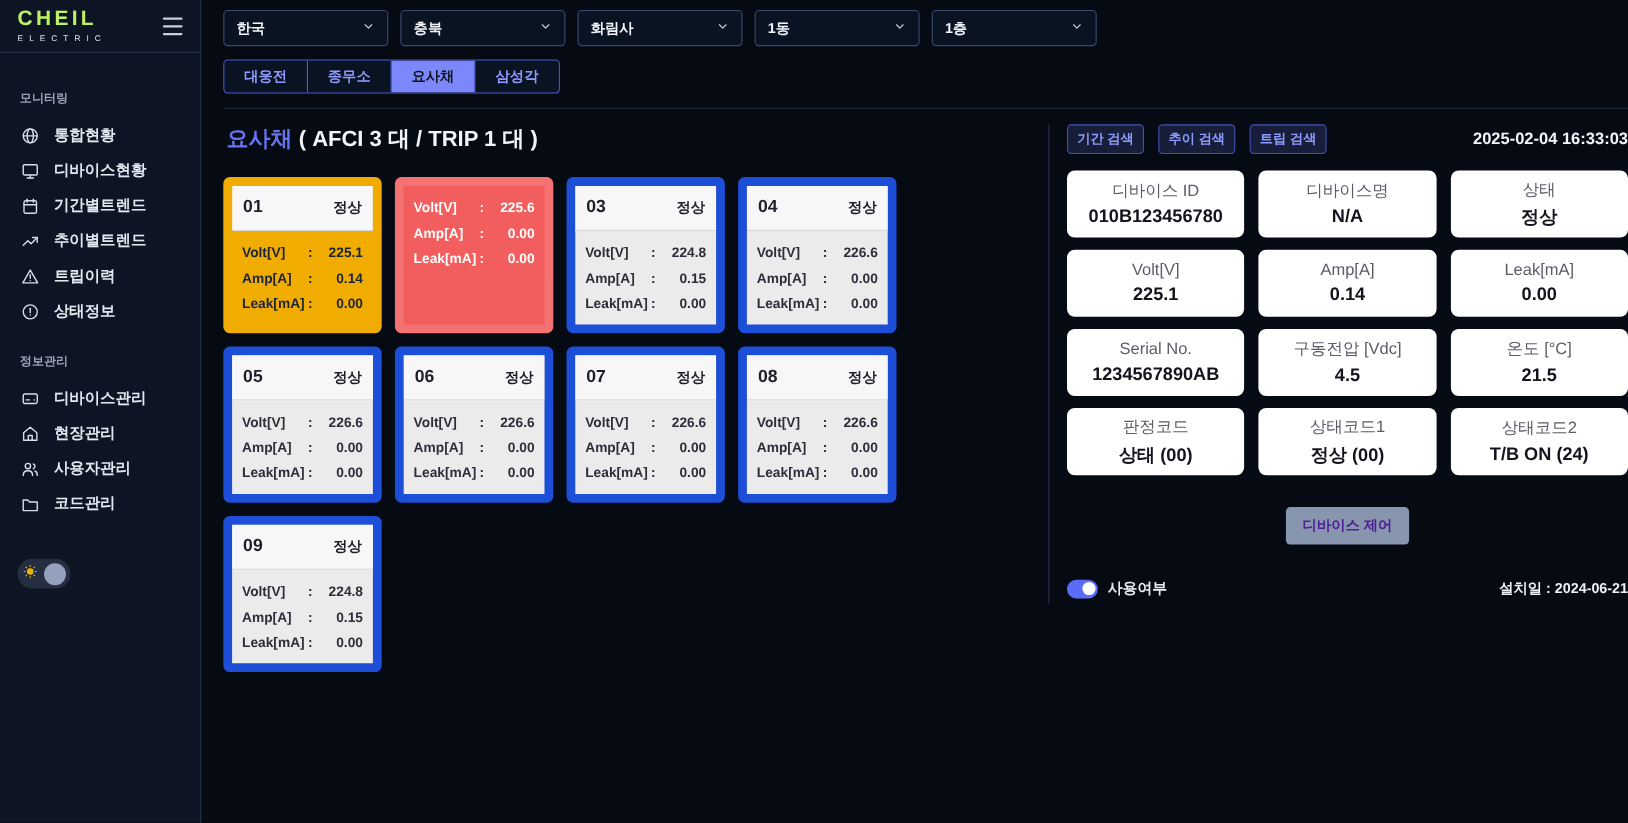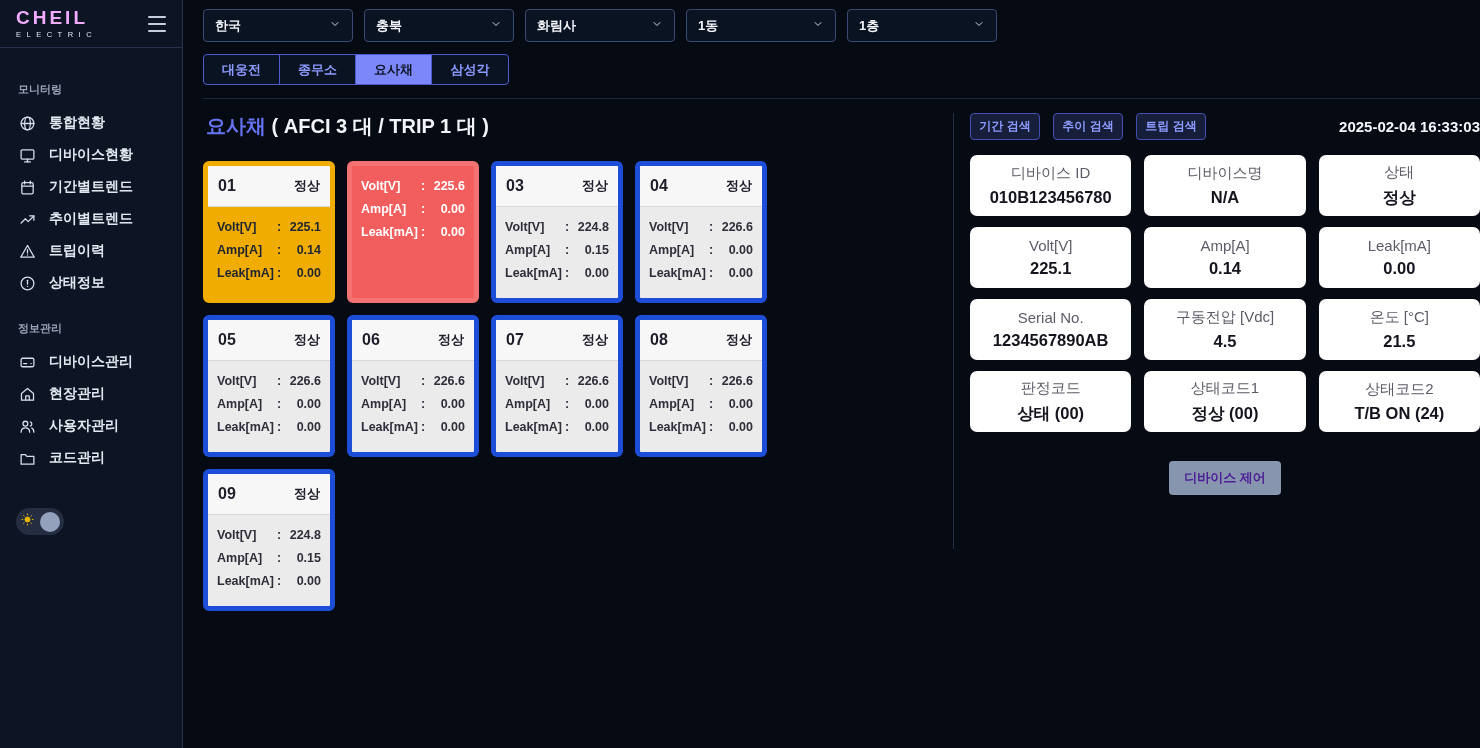--- a/index.html
+++ b/index.html
@@ -7,21 +7,21 @@
   body {
     font-family: "Liberation Sans", "DejaVu Sans", sans-serif;
     background:#060a13; color:#e8ecf4; overflow:hidden;
   }
   .app { display:flex; width:100%; height:100%; }
 
   
   .sidebar { width:183px; min-width:183px; background:#0d1524; border-right:1px solid #273username2e4e; border-right:1px solid #27324e; display:flex; flex-direction:column; }
   .sidebar-header { height:48px; display:flex; align-items:center; justify-content:space-between; padding:0 14px 0 16px; border-bottom:1px solid #27324e; }
   .logo { line-height:1; }
-  .logo-main { font-size:19px; font-weight:700; letter-spacing:3px; color:#f0abfc; }
+  .logo-main { font-size:19px; font-weight:700; letter-spacing:3px; color:#bef264; }
   .logo-sub { font-size:7.5px; letter-spacing:5.5px; color:#e4e8f0; margin-top:4px; }
   .hamburger { width:22px; height:18px; display:flex; flex-direction:column; justify-content:space-between; cursor:pointer; padding:1px 2px; }
   .hamburger span { display:block; height:2px; background:#c7cfdd; border-radius:1px; }
 
   .user-block { text-align:center; padding:26px 0 4px; }
   .avatar { width:42px; height:42px; border-radius:50%; background:#e9ebf0; margin:0 auto; display:flex; align-items:center; justify-content:center; overflow:hidden; }
   .user-name { margin-top:10px; font-size:14px; font-weight:700; color:#f0f3f8; }
 
   .nav { padding:22px 18px 0; }
   .nav-section-title { font-size:11px; font-weight:700; color:#99a2b6; margin:12px 0 10px; }
@@ -47,21 +47,21 @@
   .tab.active { background:#7c88fa; color:#0d1424; }
 
   .divider-h { border-top:1px solid #1f2840; margin-top:13px; }
 
   .content { display:flex; flex:1; }
   .left-col { width:738px; min-width:738px; padding-top:14px; }
   .page-title { font-size:20px; color:#f2f4f8; font-weight:600; padding-left:3px; }
   .page-title .accent { color:#6673f2; font-weight:700; }
 
   .cards { display:flex; flex-wrap:wrap; gap:12px; width:672px; margin-top:21px; }
-  .card { width:132px; height:142px; border-radius:6px; overflow:hidden; background:#ebebeb; border:5px solid #1d4ed8; cursor:pointer; }
+  .card { width:144px; height:142px; border-radius:6px; overflow:hidden; background:#ebebeb; border:8px solid #1d4ed8; cursor:pointer; }
   .card-header { height:41px; background:#f7f7f7; display:flex; align-items:center; justify-content:space-between; padding:0 10px; border-bottom:1px solid #d9d9d9; color:#1e1e2a; }
   .card-id { font-size:16px; font-weight:700; }
   .card-status { font-size:13px; font-weight:700; white-space:nowrap; }
   .card-body { padding:13px 9px; display:flex; flex-direction:column; gap:9px; color:#2e2e3a; font-size:12.5px; font-weight:700; }
   .metric-row { display:flex; align-items:center; }
   .metric-label { width:57px; }
   .metric-colon { width:10px; text-align:center; }
   .metric-value { flex:1; text-align:right; }
   .card.v-warning { border-color:#f0ac00; }
   .card.v-warning .card-body { background:#f0ac00; color:#1d2433; }
@@ -575,17 +575,24 @@
             <div class="box">
               <div class="box-label">상태코드2</div>
               <div class="box-value">T/B ON (24)</div>
             </div>
           </div>
 
         <div class="control-row">
           <button class="control-btn">디바이스 제어</button>
         </div>
 
+        <div class="usage-row">
+          <span class="switch">
+              <span class="knob"></span>
+            </span>
+          <span class="usage-label">사용여부</span>
+          <span class="install-date">설치일 : 2024-06-21</span>
+        </div>
       </section>
 
     </div>
   </main>
 </div>
 
 </body></html>

